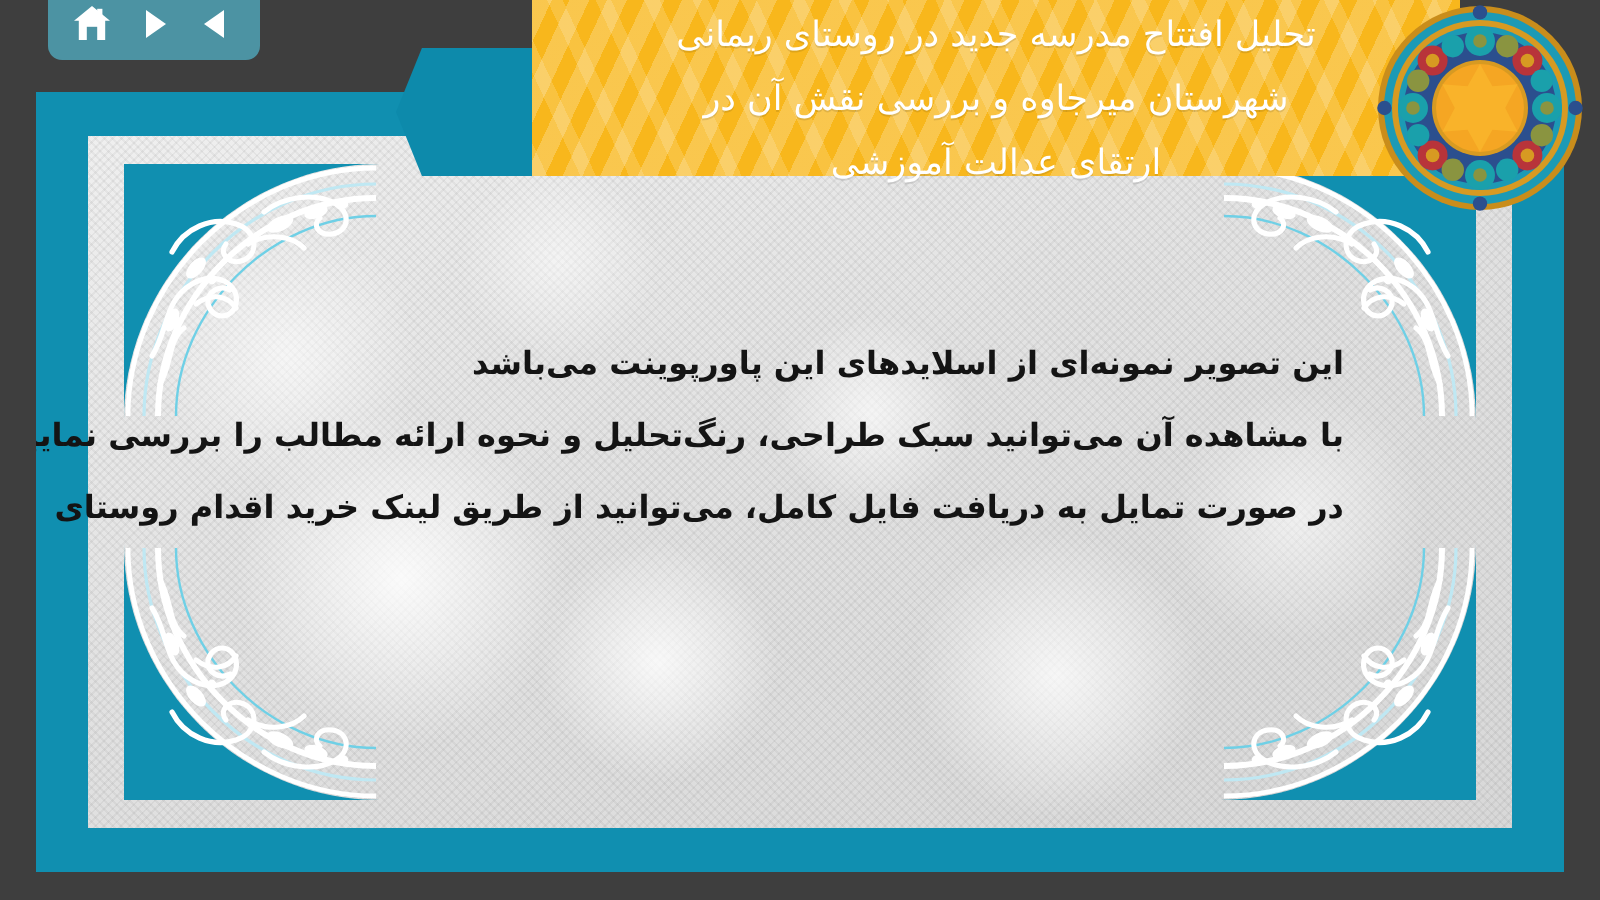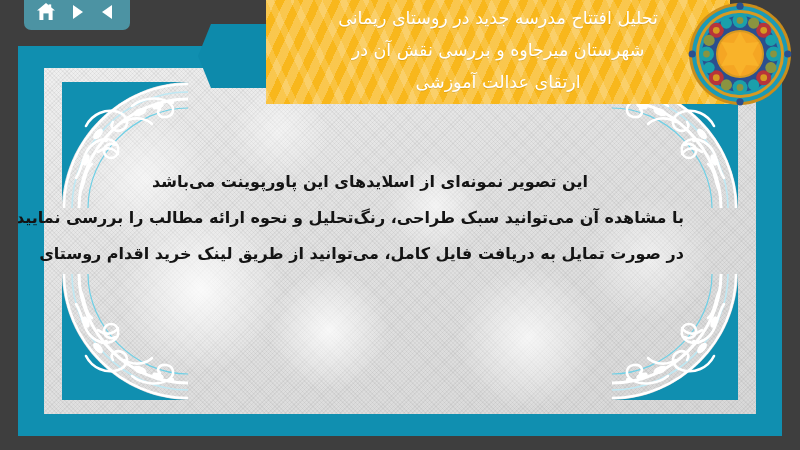--- a/index.html
+++ b/index.html
@@ -62,21 +62,21 @@
   .corner-orn.bl { left: 18px;  bottom: 14px; transform: scaleY(-1); }
   .corner-orn.tr { right: 18px; top: 14px;    transform: scaleX(-1); }
   .corner-orn.br { right: 18px; bottom: 14px; transform: scale(-1,-1); }
 
   
   #title-banner {
     position: absolute;
     left: 266px;
     top: 0px;
     width: 464px;
-    height: 104px;
+    height: 88px;
     background-color: #f8b71c;
     background-image:
       repeating-linear-gradient(115deg,
         rgba(255,255,255,.22) 0 9px,
         rgba(255,255,255,0) 9px 17px),
       repeating-linear-gradient(65deg,
         rgba(255,255,255,.16) 0 7px,
         rgba(255,255,255,0) 7px 22px);
     display: flex;
     align-items: flex-start;
@@ -126,27 +126,25 @@
     z-index: 8;
   }
 
   
   #body-text {
     position: absolute;
     left: 0;
     top: 96px;
     width: 628px;
     direction: rtl;
-    text-align: center;
     color: #141414;
     font-size: 16px;
     line-height: 36px;
     font-weight: 700;
     z-index: 4;
-    margin-left: 12px;
   }
   #body-text .line { display: block; white-space: nowrap; }
 
   
   #nav-toolbar {
     position: absolute;
     left: 24px;
     top: -10px;
     width: 106px;
     height: 40px;

